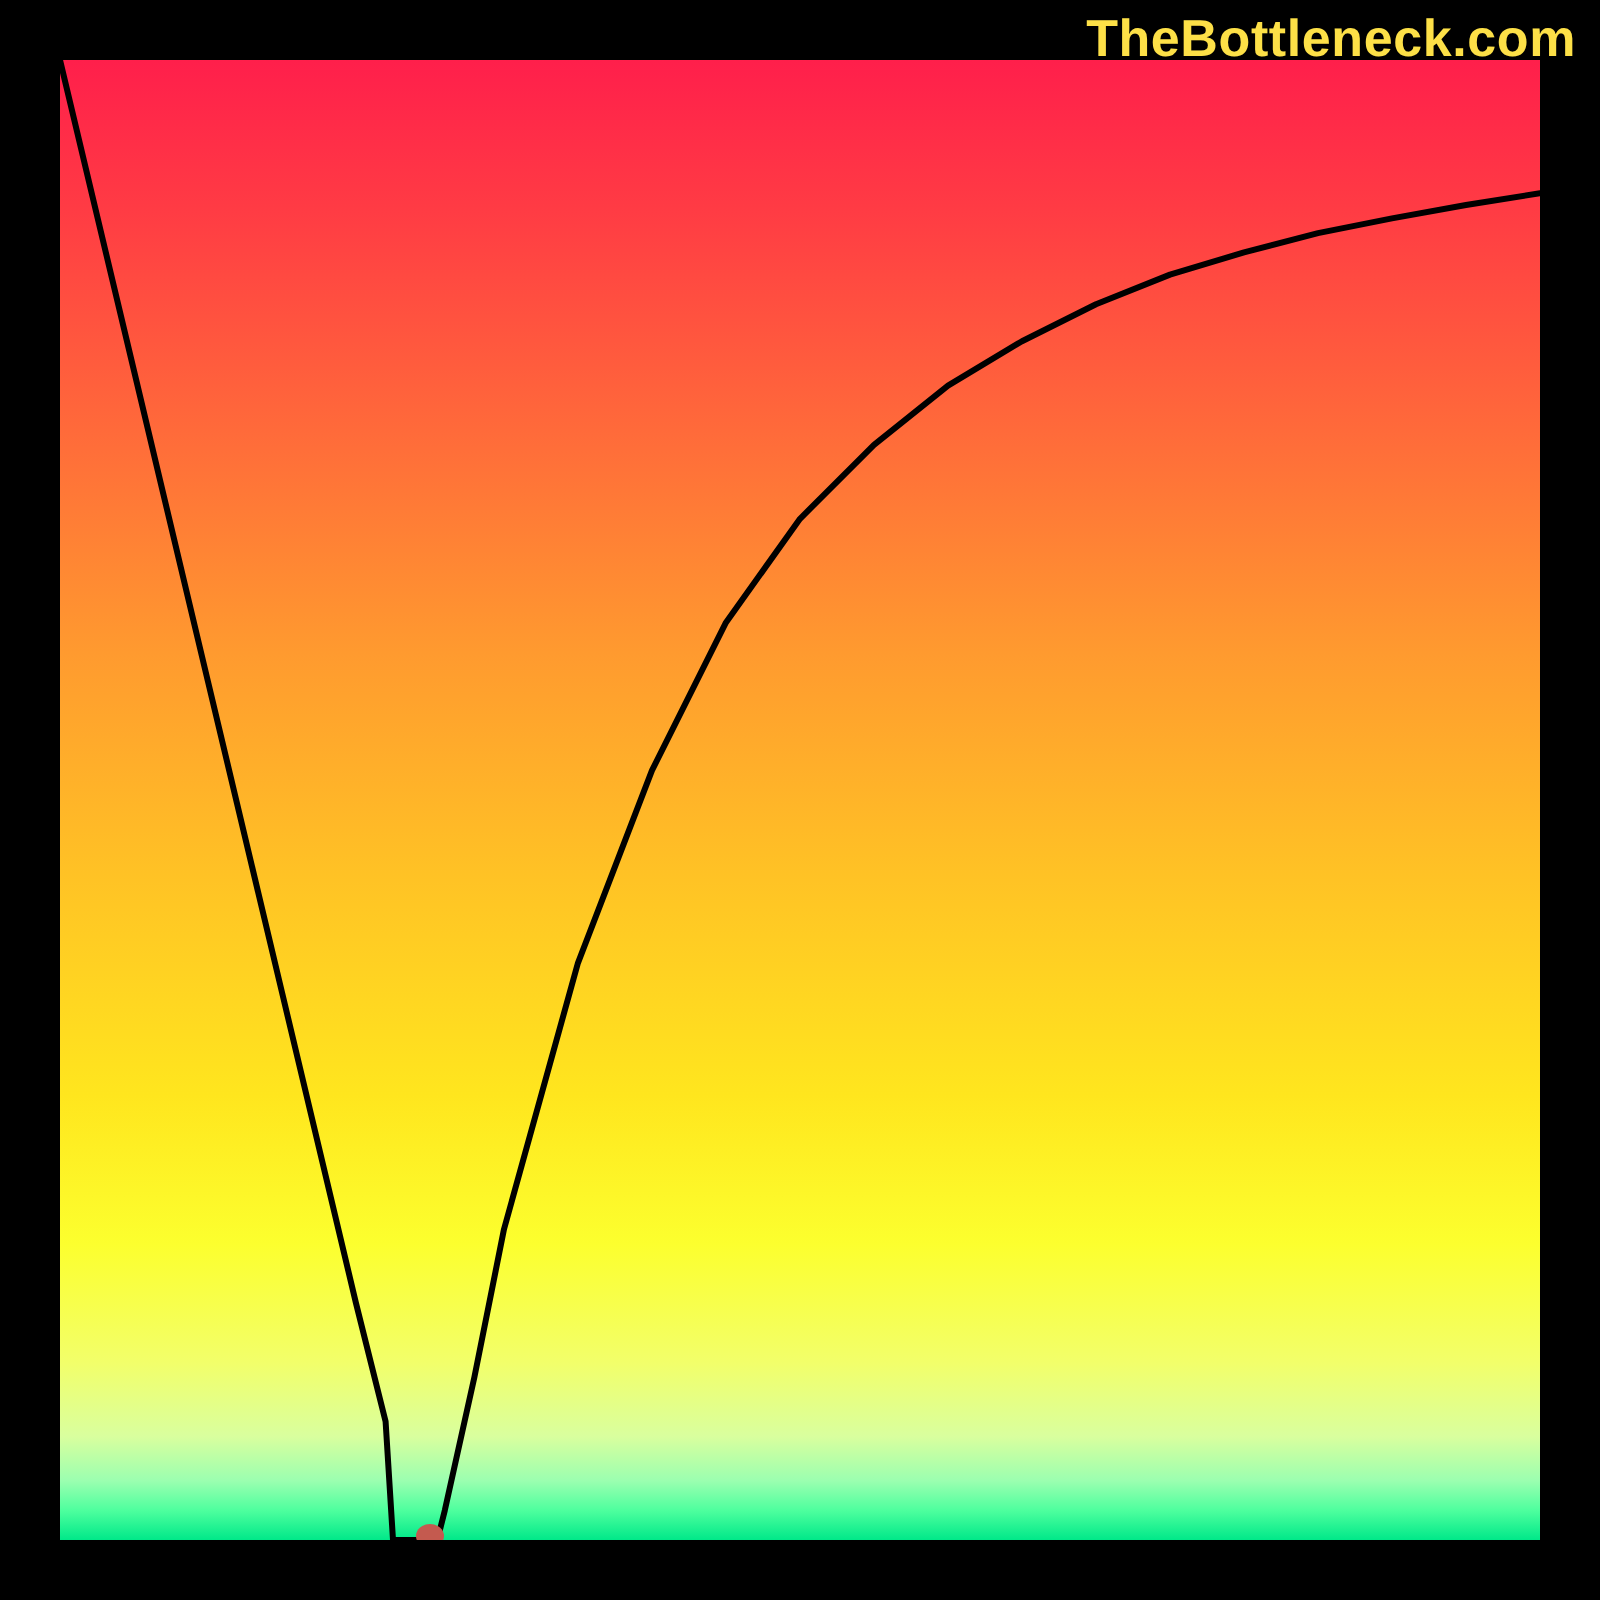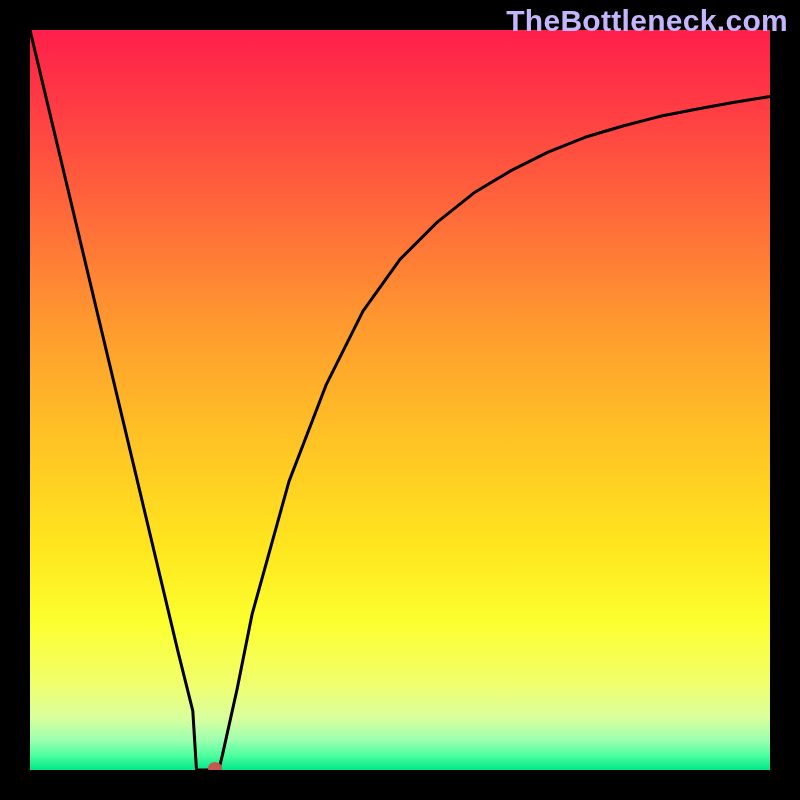--- a/index.html
+++ b/index.html
@@ -14,23 +14,23 @@
   .frame {
     position: relative;
     width: 800px;
     height: 800px;
     background: #000;
   }
   .attribution {
     position: absolute;
     top: 4px;
     right: 12px;
-    font-size: 30px;
+    font-size: 26px;
     font-weight: 600;
-    color: #c4b5fd;
+    color: #fde047;
     letter-spacing: 0.3px;
     z-index: 10;
   }
   .plot-area {
     position: absolute;
     left: 30px;
     top: 30px;
     width: 740px;
     height: 740px;
     overflow: hidden;

